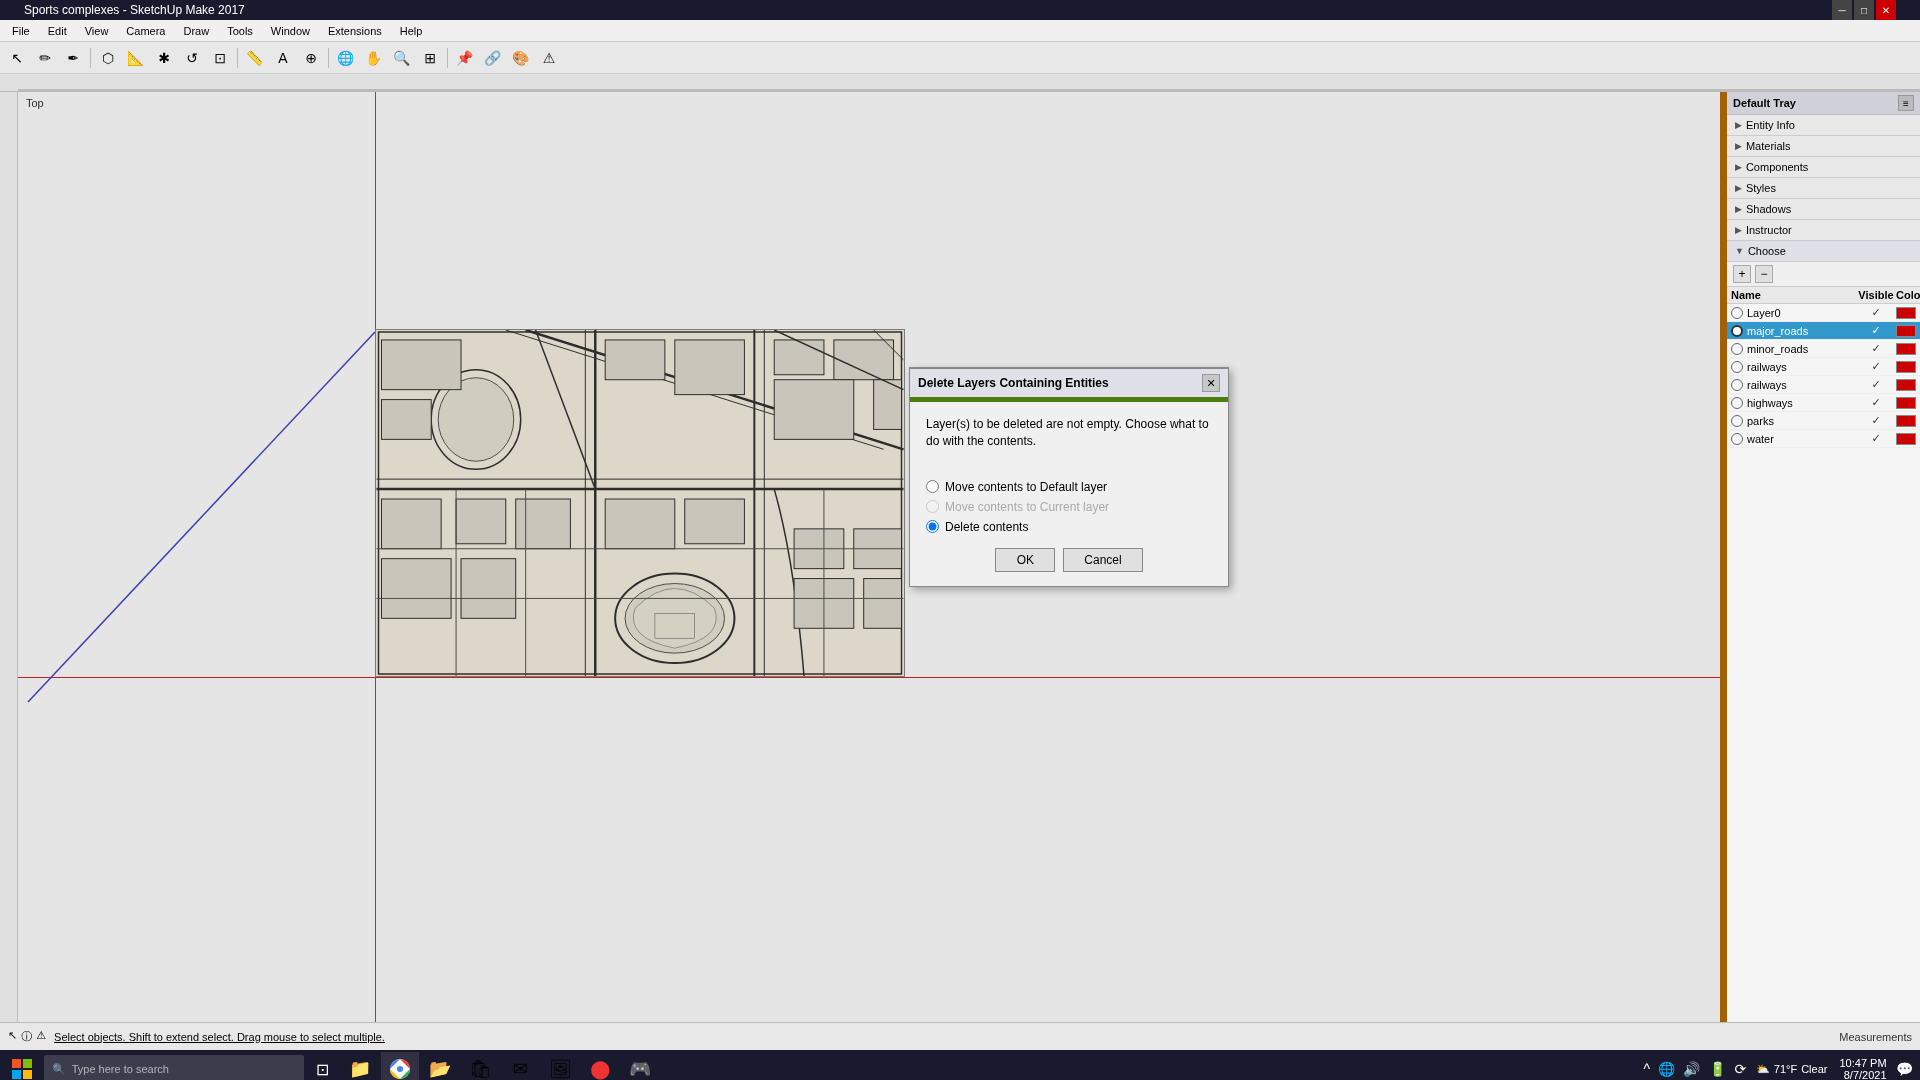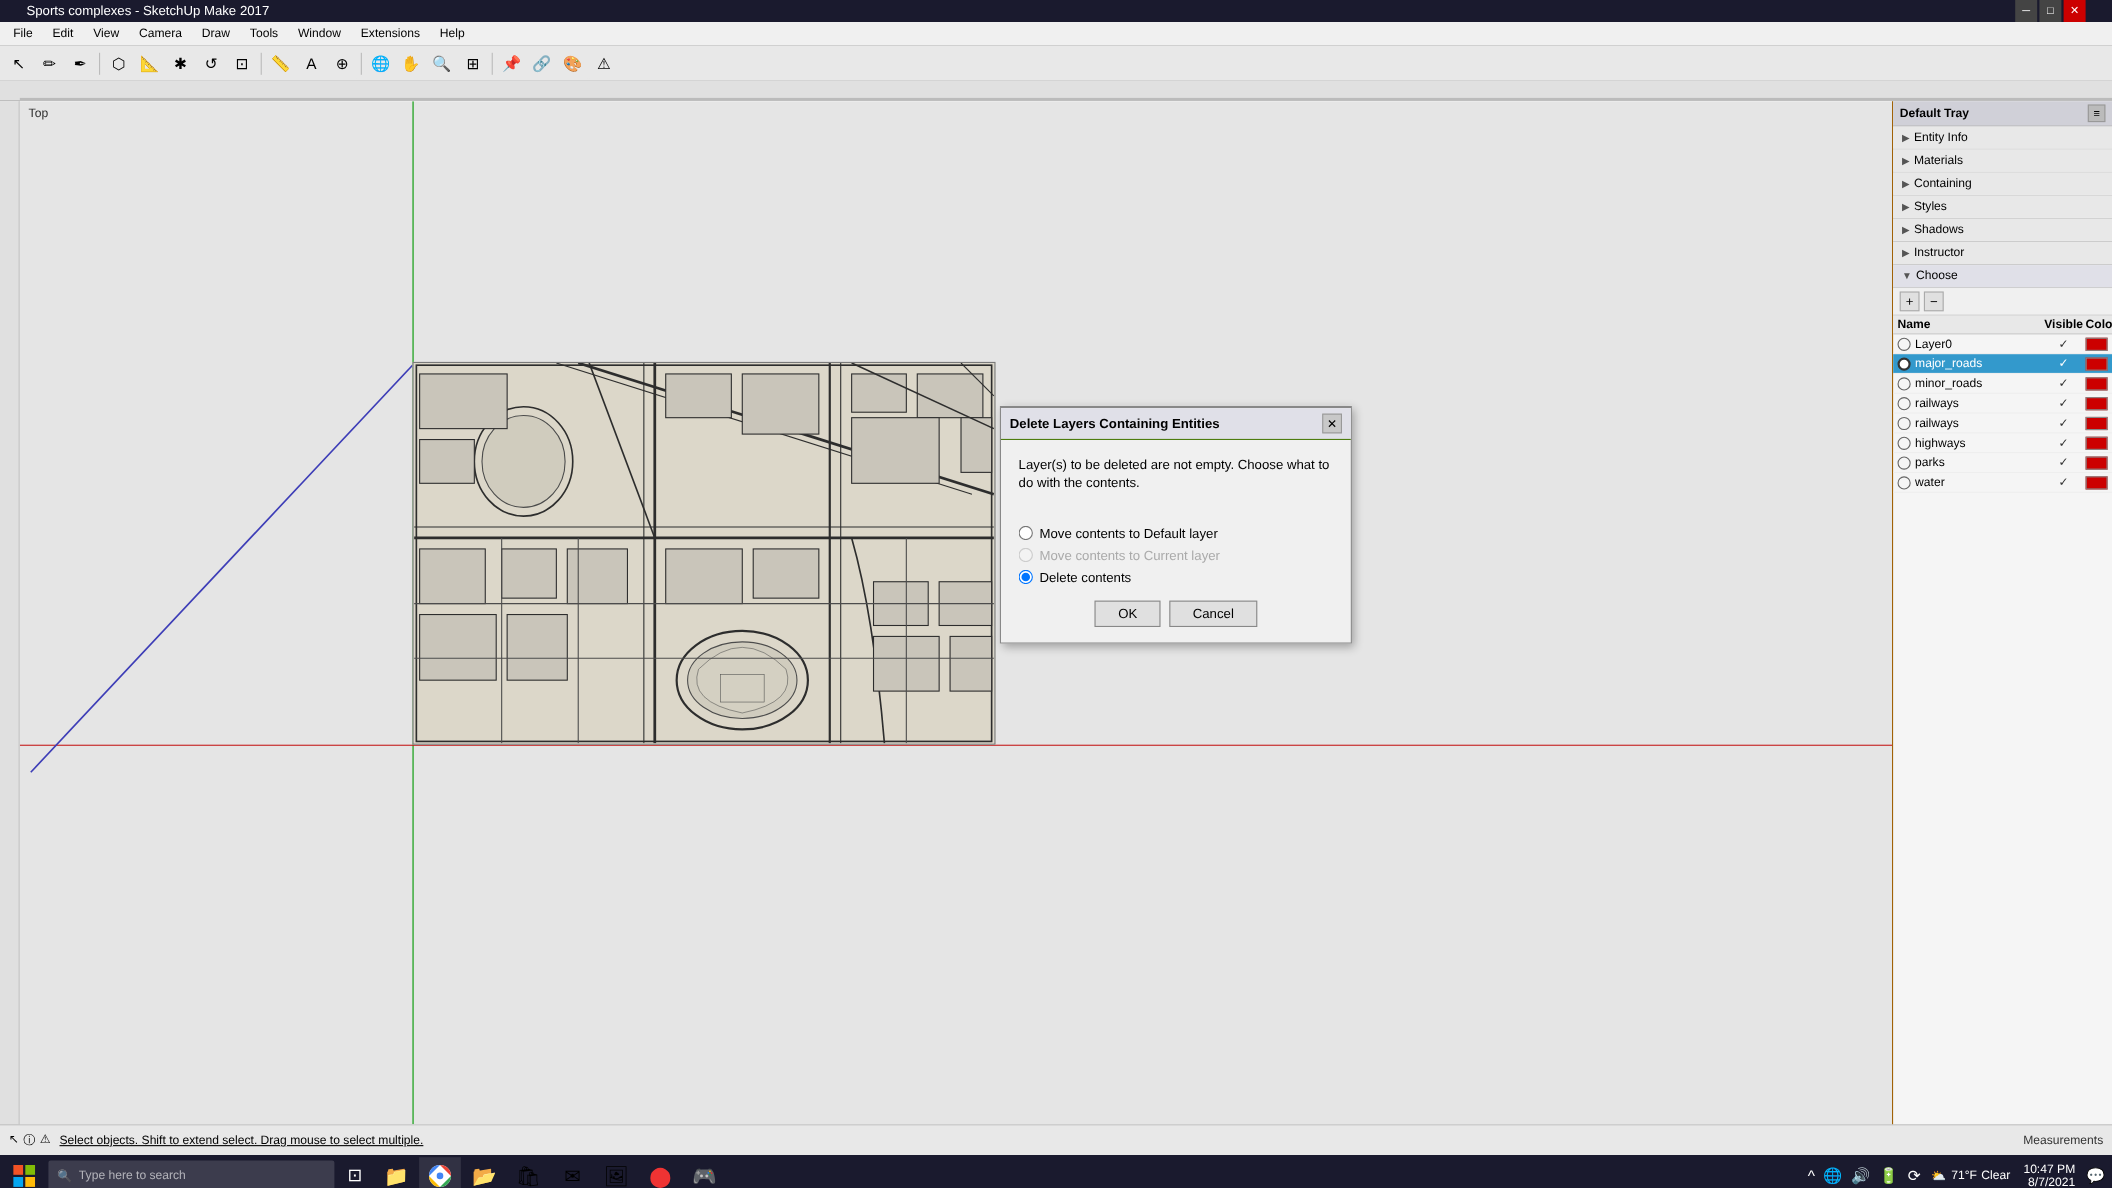--- a/index.html
+++ b/index.html
@@ -118,21 +118,21 @@
     }
     #map-sketch {
       width: 100%;
       height: 100%;
     }
 
     
     #right-panel {
       width: 200px;
       background: #f5f5f5;
-      border-left: 1px solid #a16207;
+      border-left: 7px solid #a16207;
       display: flex;
       flex-direction: column;
     }
     #default-tray-header {
       background: #d0d0d8;
       padding: 3px 6px;
       font-size: 11px;
       font-weight: bold;
       display: flex;
       align-items: center;
@@ -308,21 +308,21 @@
       border-top: 2px solid #888;
       box-shadow: 3px 3px 8px rgba(0,0,0,0.3);
       width: 320px;
     }
     #modal-titlebar {
       background: #e0e0e8;
       padding: 5px 8px;
       display: flex;
       align-items: center;
       justify-content: space-between;
-      border-bottom: 1px solid #4d7c0f;
+      border-bottom: 5px solid #4d7c0f;
     }
     #modal-title { font-size: 12px; font-weight: bold; }
     #modal-close {
       width: 18px; height: 18px;
       background: #c8c8c8;
       border: 1px solid #999;
       cursor: pointer;
       display: flex; align-items: center; justify-content: center;
       font-size: 11px;
     }
@@ -546,21 +546,21 @@
     </div>
     <div class="tray-section">
       <div class="tray-section-header">
         <span class="tray-arrow">▶</span>
         <span>Materials</span>
       </div>
     </div>
     <div class="tray-section">
       <div class="tray-section-header">
         <span class="tray-arrow">▶</span>
-        <span>Containing</span>
+        <span>Components</span>
       </div>
     </div>
     <div class="tray-section">
       <div class="tray-section-header">
         <span class="tray-arrow">▶</span>
         <span>Styles</span>
       </div>
     </div>
     <div class="tray-section">
       <div class="tray-section-header">

